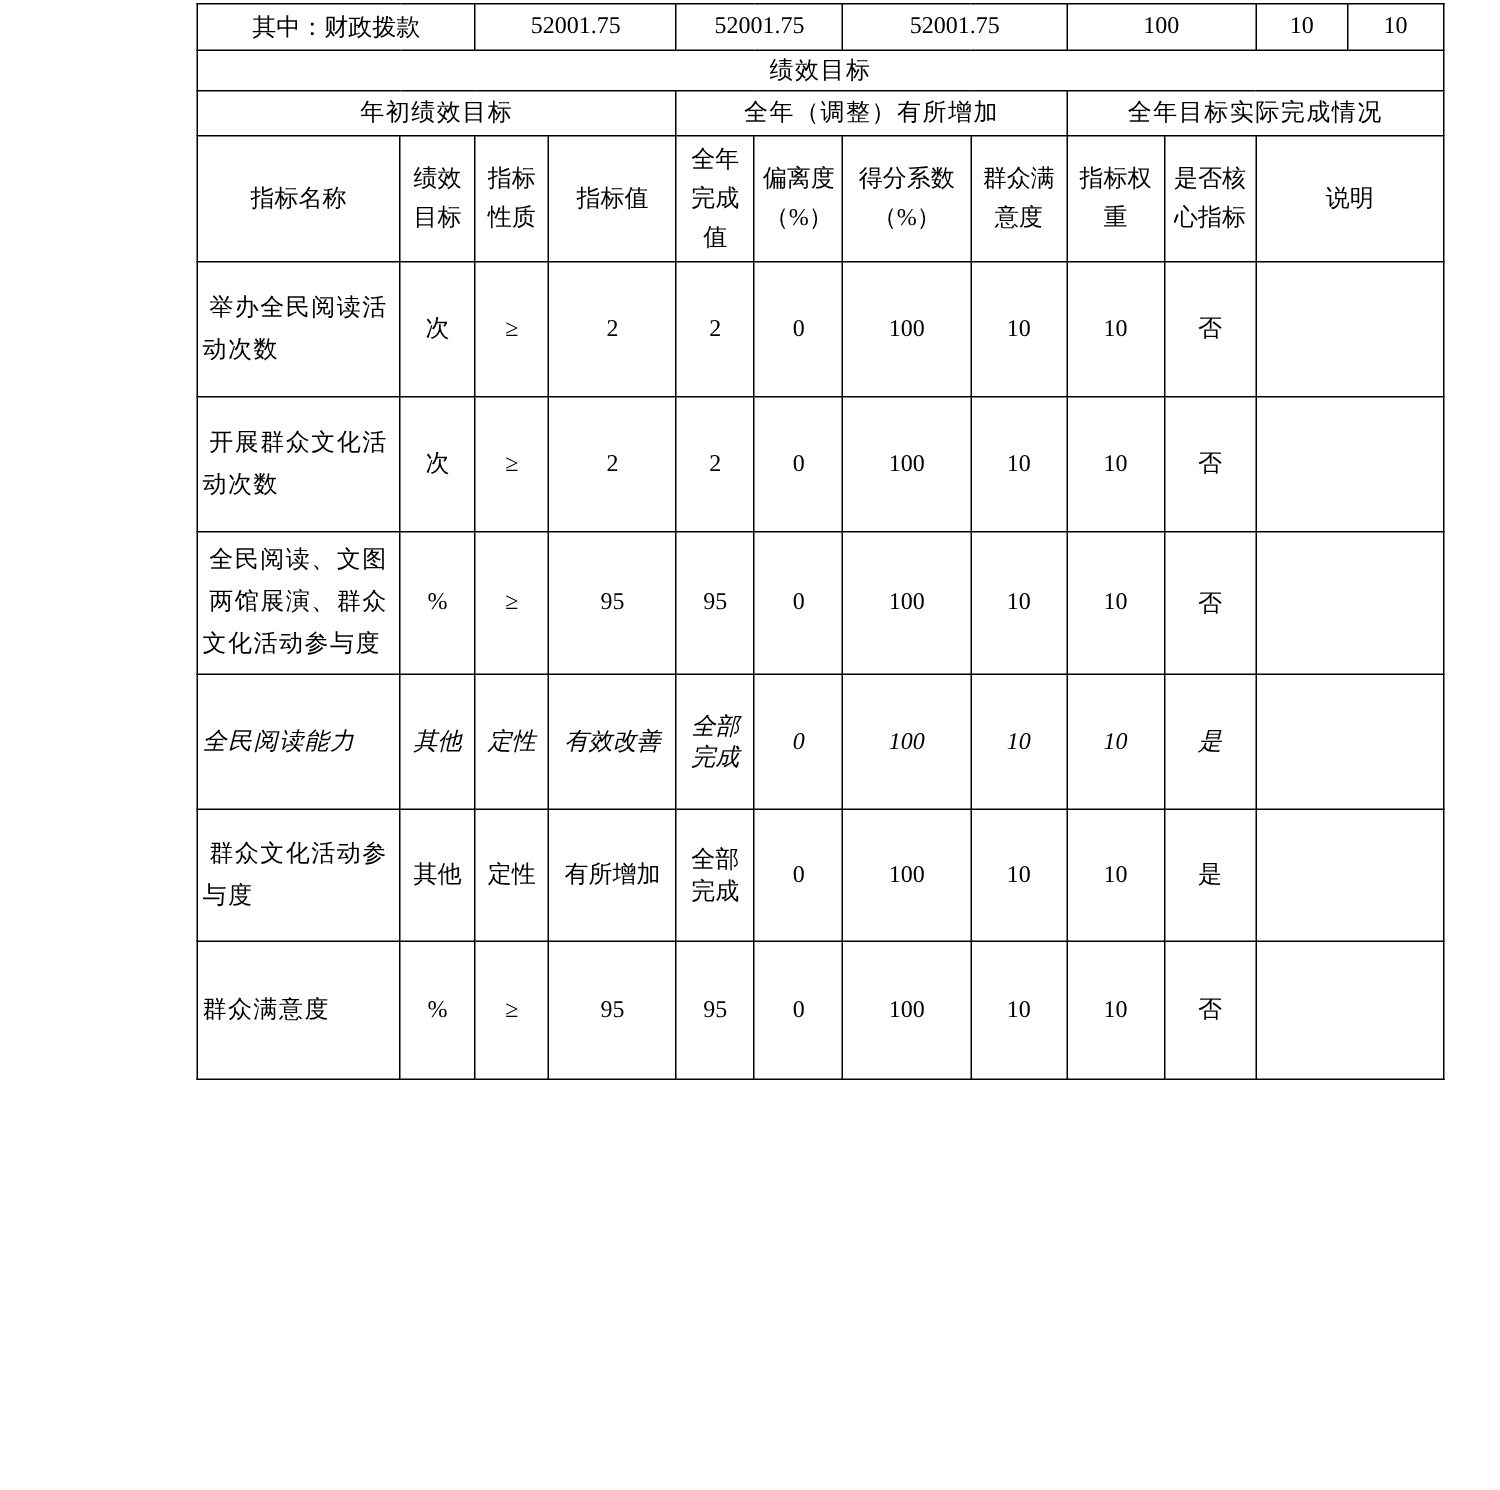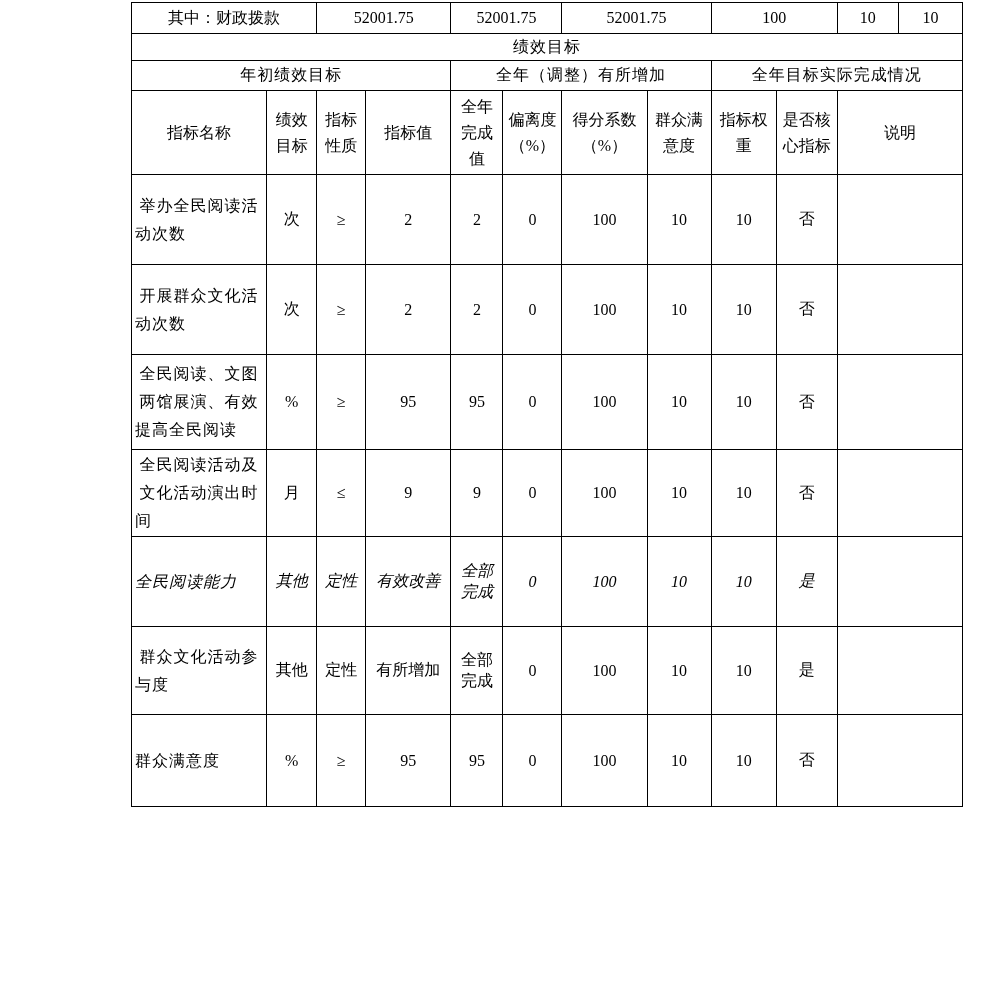--- a/index.html
+++ b/index.html
@@ -167,38 +167,25 @@
           <td class="num-cell">2</td>
           <td class="num-cell">2</td>
           <td class="num-cell">0</td>
           <td class="num-cell">100</td>
           <td class="num-cell">10</td>
           <td class="num-cell">10</td>
           <td class="num-cell">否</td>
           <td colspan="2" class="num-cell"></td>
         </tr>
         <tr class="ind-row ind-row-2">
-          <td class="name-cell">全民阅读、文图两馆展演、有效提高全民阅读</td>
+          <td class="name-cell">全民阅读、文图两馆展演、群众文化活动参与度</td>
           <td class="num-cell">%</td>
           <td class="num-cell">≥</td>
           <td class="num-cell">95</td>
           <td class="num-cell">95</td>
-          <td class="num-cell">0</td>
-          <td class="num-cell">100</td>
-          <td class="num-cell">10</td>
-          <td class="num-cell">10</td>
-          <td class="num-cell">否</td>
-          <td colspan="2" class="num-cell"></td>
-        </tr>
-        <tr class="ind-row ind-row-3">
-          <td class="name-cell">全民阅读活动及文化活动演出时间</td>
-          <td class="num-cell">月</td>
-          <td class="num-cell">≤</td>
-          <td class="num-cell">9</td>
-          <td class="num-cell">9</td>
           <td class="num-cell">0</td>
           <td class="num-cell">100</td>
           <td class="num-cell">10</td>
           <td class="num-cell">10</td>
           <td class="num-cell">否</td>
           <td colspan="2" class="num-cell"></td>
         </tr>
         <tr class="ind-row ind-row-4">
           <td class="name-cell">全民阅读能力</td>
           <td class="num-cell">其他</td>

